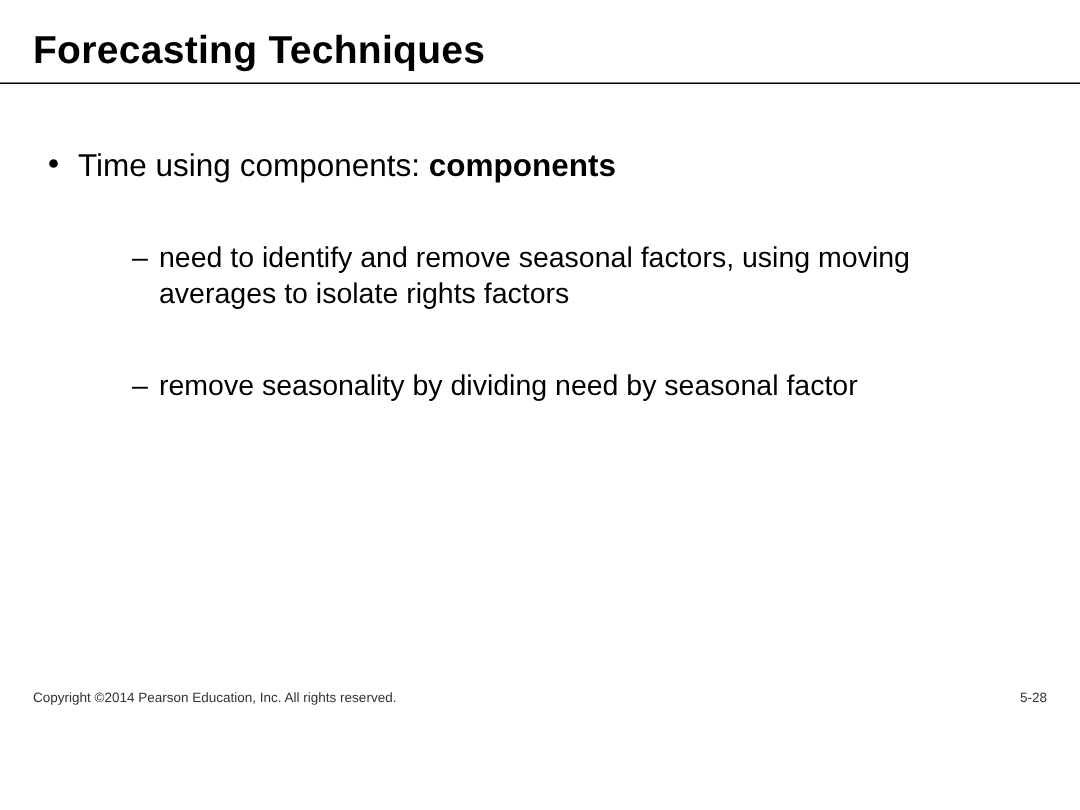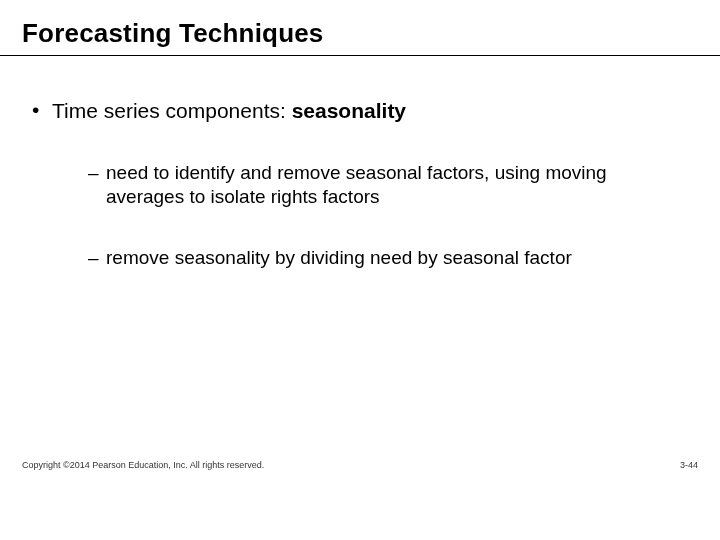--- a/index.html
+++ b/index.html
@@ -66,34 +66,34 @@
 <div class="slide">
 
   <div class="title">Forecasting Techniques</div>
   <hr class="rule">
 
   <div class="body">
 
     <div class="lvl1">
       <span class="bullet">•</span>
       <span class="text">
-        <span>Time series components: </span><span class="bold">seasonality</span>
+        <span>Time using components: </span><span class="bold">components</span>
       </span>
     </div>
 
     <div class="lvl2">
       <span class="dash">–</span>
       <span class="text">need to identify and remove seasonal factors, using moving averages to isolate rights factors</span>
     </div>
 
     <div class="lvl2">
       <span class="dash">–</span>
       <span class="text">remove seasonality by dividing need by seasonal factor</span>
     </div>
 
   </div>
 
   <div class="footer">
     <span>Copyright ©2014 Pearson Education, Inc. All rights reserved.</span>
-    <span>3-44</span>
+    <span>5-28</span>
   </div>
 
 </div>
 
 </body></html>

